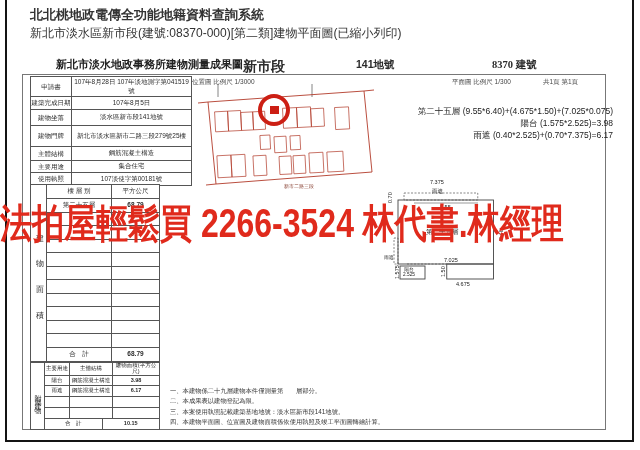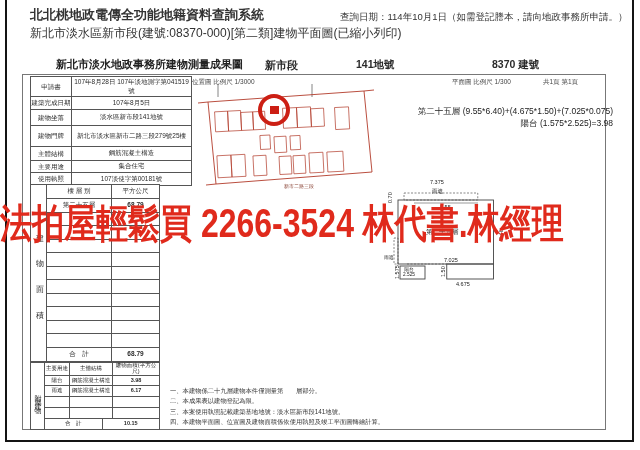--- a/index.html
+++ b/index.html
@@ -8,23 +8,23 @@
   .abs{position:absolute;}
   
   .frame{position:absolute;left:5px;right:6px;top:-4px;bottom:8px;border:2.5px solid #141414;}
   
   .sys-title{left:30px;top:6px;font-size:13px;font-weight:bold;color:#333;}
   .sub-title{left:30px;top:25px;font-size:12px;color:#333;}
   .query-date{left:340px;top:11px;font-size:9.5px;color:#333;}
   
   .form-box{left:22px;top:74px;width:582px;height:354px;border:1px solid #777;}
   .doc-title{left:30px;top:57px;font-size:11px;font-weight:bold;color:#222;margin-left:26px;}
-  .sec-label{left:265px;top:58px;font-size:11px;font-weight:bold;}
+  .sec-label{left:243px;top:58px;font-size:14px;font-weight:bold;}
   .land-label{left:356px;top:58px;font-size:10.5px;font-weight:bold;}
-  .bno-label{left:492px;top:58px;font-size:10.5px;font-weight:bold;}
+  .bno-label{left:492px;top:58px;font-size:10.5px;font-weight:bold;font-family:Liberation Serif, serif;}
   .tiny{font-size:6.5px;color:#444;}
   .loc-scale{left:192px;top:78px;}
   .plan-scale{left:452px;top:78px;}
   .page-info{left:543px;top:78px;}
   
   .info-table{left:30px;top:76px;width:160px;border:1px solid #555;display:flex;flex-direction:column;background:#fff;}
   .irow{display:flex;}
   .irow + .irow{border-top:1px solid #555;}
   .ilabel{width:40px;border-right:1px solid #555;display:flex;align-items:center;justify-content:center;
           font-size:6.5px;text-align:center;line-height:1.1;}
@@ -68,21 +68,20 @@
   .pfloor{font-size:6.5px;}
   .pbal{font-size:4.8px;line-height:1.1;text-align:center;}
 </style>
 </head>
 <body>
 
 <div class="page">
 
   <div class="abs sys-title">北北桃地政電傳全功能地籍資料查詢系統</div>
   <div class="abs sub-title">新北市淡水區新市段(建號:08370-000)[第二類]建物平面圖(已縮小列印)</div>
-  <div class="abs query-date">查詢日期：114年10月1日（如需登記謄本，請向地政事務所申請。）</div>
 
   <div class="abs doc-title">新北市淡水地政事務所建物測量成果圖</div>
   <div class="abs sec-label">新市段</div>
   <div class="abs land-label">141地號</div>
   <div class="abs bno-label">8370 建號</div>
 
   <div class="abs form-box"></div>
 
   <div class="abs tiny loc-scale">位置圖 比例尺 1/3000</div>
   <div class="abs tiny plan-scale">平面圖 比例尺 1/300</div>
@@ -246,20 +245,21 @@
       </g>
       <rect x="74" y="22" width="9" height="8" fill="#cc1f14" stroke="none"></rect>
       <circle cx="78" cy="26" r="14" fill="none" stroke="#cc1f14" stroke-width="4"></circle>
     </svg>
   </div>
   <div class="abs map-street">新市二路三段</div>
 
   <div class="abs calc">
     <div>第二十五層 (9.55*6.40)+(4.675*1.50)+(7.025*0.075)</div>
     <div>陽台 (1.575*2.525)=3.98</div>
+    <div>雨遮 (0.40*2.525)+(0.70*7.375)=6.17</div>
   </div>
 
   <div class="abs plan-wrap">
     <svg width="140" height="116" viewBox="0 0 140 116">
       <g fill="none" stroke="#444" stroke-width="0.9">
         <rect x="14" y="24" width="95.5" height="64"></rect>
         <rect x="62.75" y="88" width="46.75" height="15"></rect>
         <rect x="16" y="90" width="25" height="13"></rect>
       </g>
       <g fill="none" stroke="#555" stroke-width="0.7" stroke-dasharray="2,1.5">

